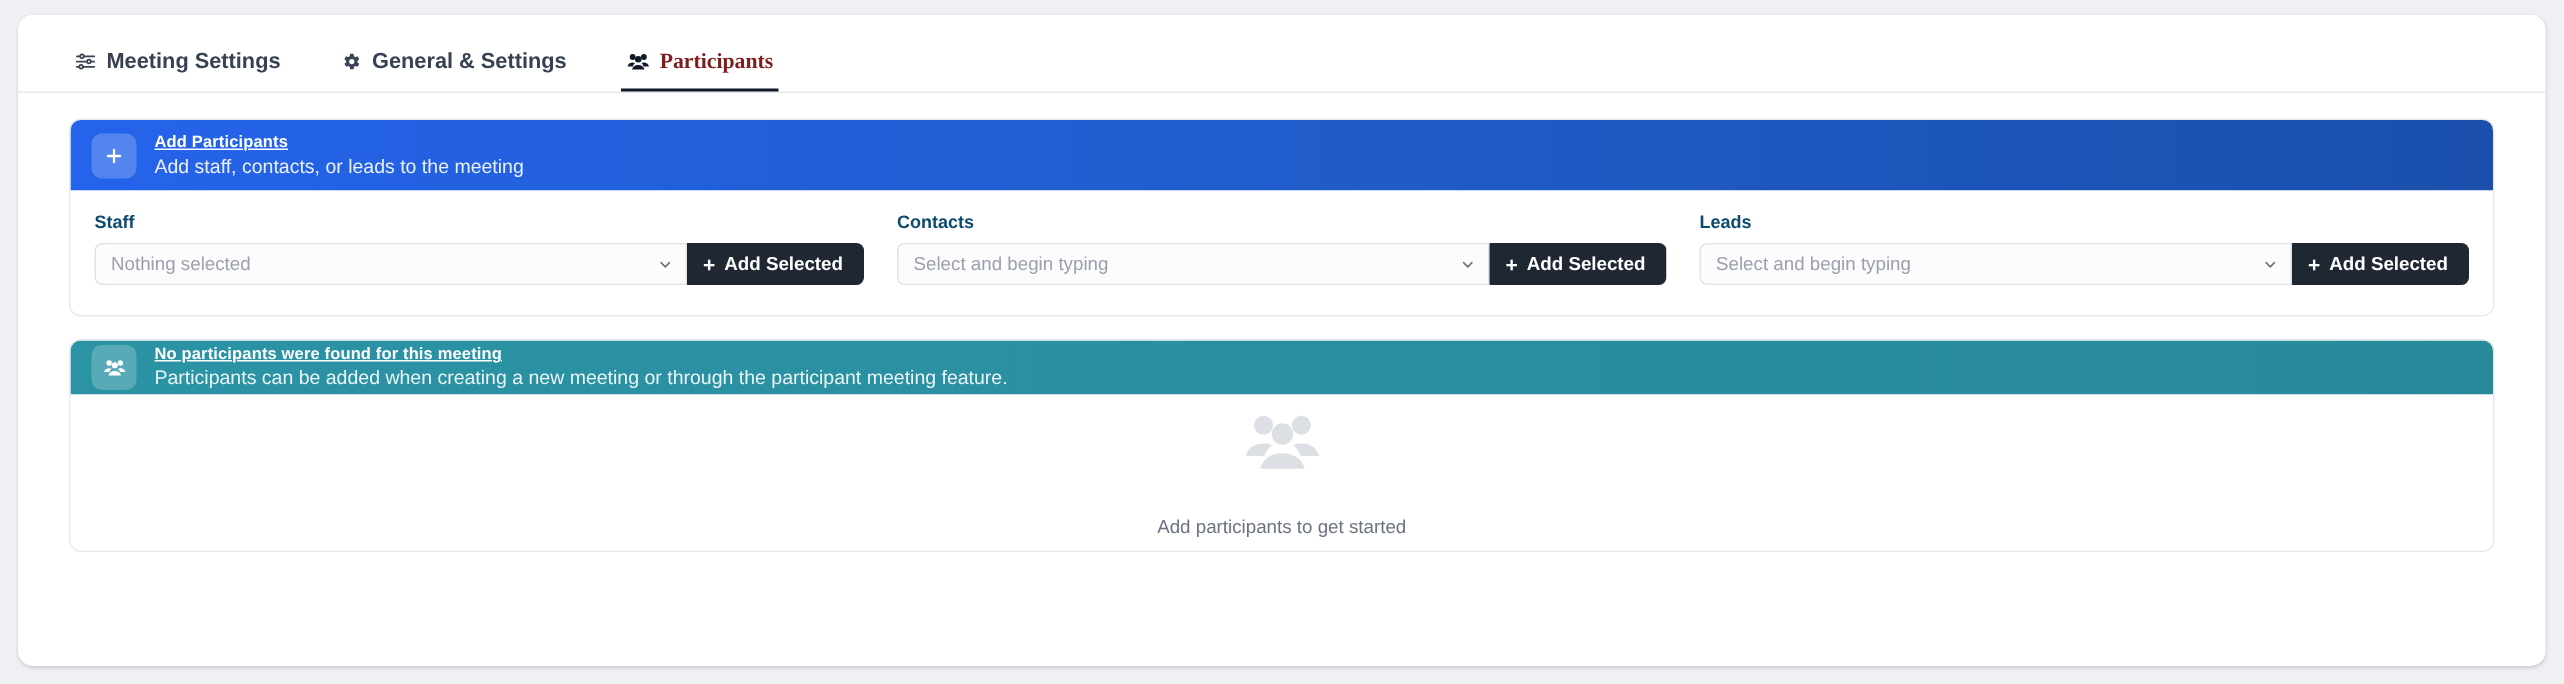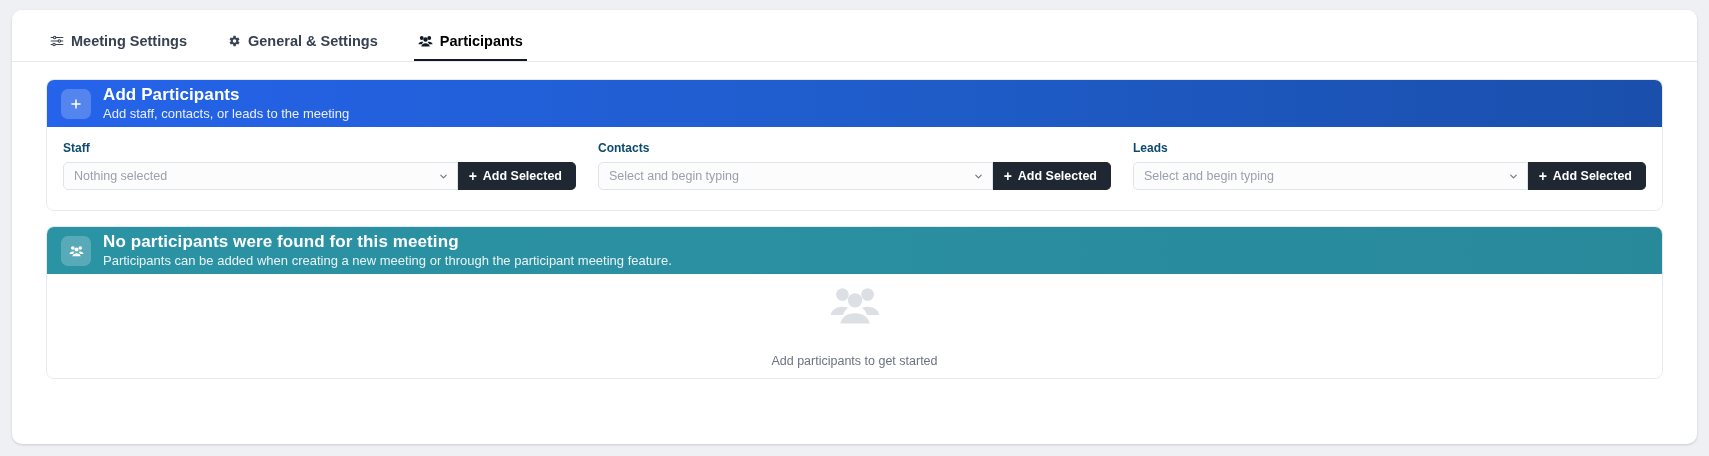--- a/index.html
+++ b/index.html
@@ -46,22 +46,23 @@
     margin-right: 32px;
     font-size: 14.5px;
     font-weight: 600;
     color: #374151;
     cursor: pointer;
     border-bottom: 2.5px solid transparent;
     white-space: nowrap;
     line-height: 1;
   }
   .tab.active {
-    color: #000000;
+    color: #7f1d1d;
     border-bottom-color: #111827;
+    font-family: Liberation Serif, serif;
   }
   .tab .ic { display: inline-flex; align-items: center; }
   .tab svg { display: block; }
 
   
   .section {
     margin: 17px 34px 0 34px;
     border: 1px solid #e6e8ec;
     border-radius: 8px;
     overflow: hidden;
@@ -79,24 +80,25 @@
   .banner-icon {
     width: 30px; height: 30px;
     border-radius: 7px;
     display: flex; align-items: center; justify-content: center;
     flex: 0 0 auto;
   }
   .banner-icon.blue { background: rgba(255,255,255,0.22); }
   .banner-icon.teal { background: rgba(255,255,255,0.22); }
   .banner-txt { margin-left: 12px; line-height: 1.18; }
   .banner-title {
-    font-size: 17px;
+    font-size: 11px;
     font-weight: bold;
     color: #ffffff;
     letter-spacing: 0.1px;
+    text-decoration: underline;
   }
   .banner-sub {
     font-size: 13px;
     color: rgba(255,255,255,0.90);
     margin-top: 1px;
   }
 
   
   .form-row {
     display: flex;
@@ -150,21 +152,21 @@
     gap: 6px;
     cursor: pointer;
     white-space: nowrap;
     font-family: "Liberation Sans", sans-serif;
   }
   .btn-add .plus { font-size: 14px; font-weight: bold; line-height: 1; }
 
   
   .section-teal { margin-top: 15px; }
   .banner-teal {
-    height: 47px;
+    height: 36px;
     background: linear-gradient(90deg, #2a93a4 0%, #2a8fa1 50%, #28899b 100%);
     display: flex;
     align-items: center;
     padding: 0 0 0 14px;
   }
   .empty-state {
     background: #fff;
     height: 104px;
     display: flex;
     flex-direction: column;

